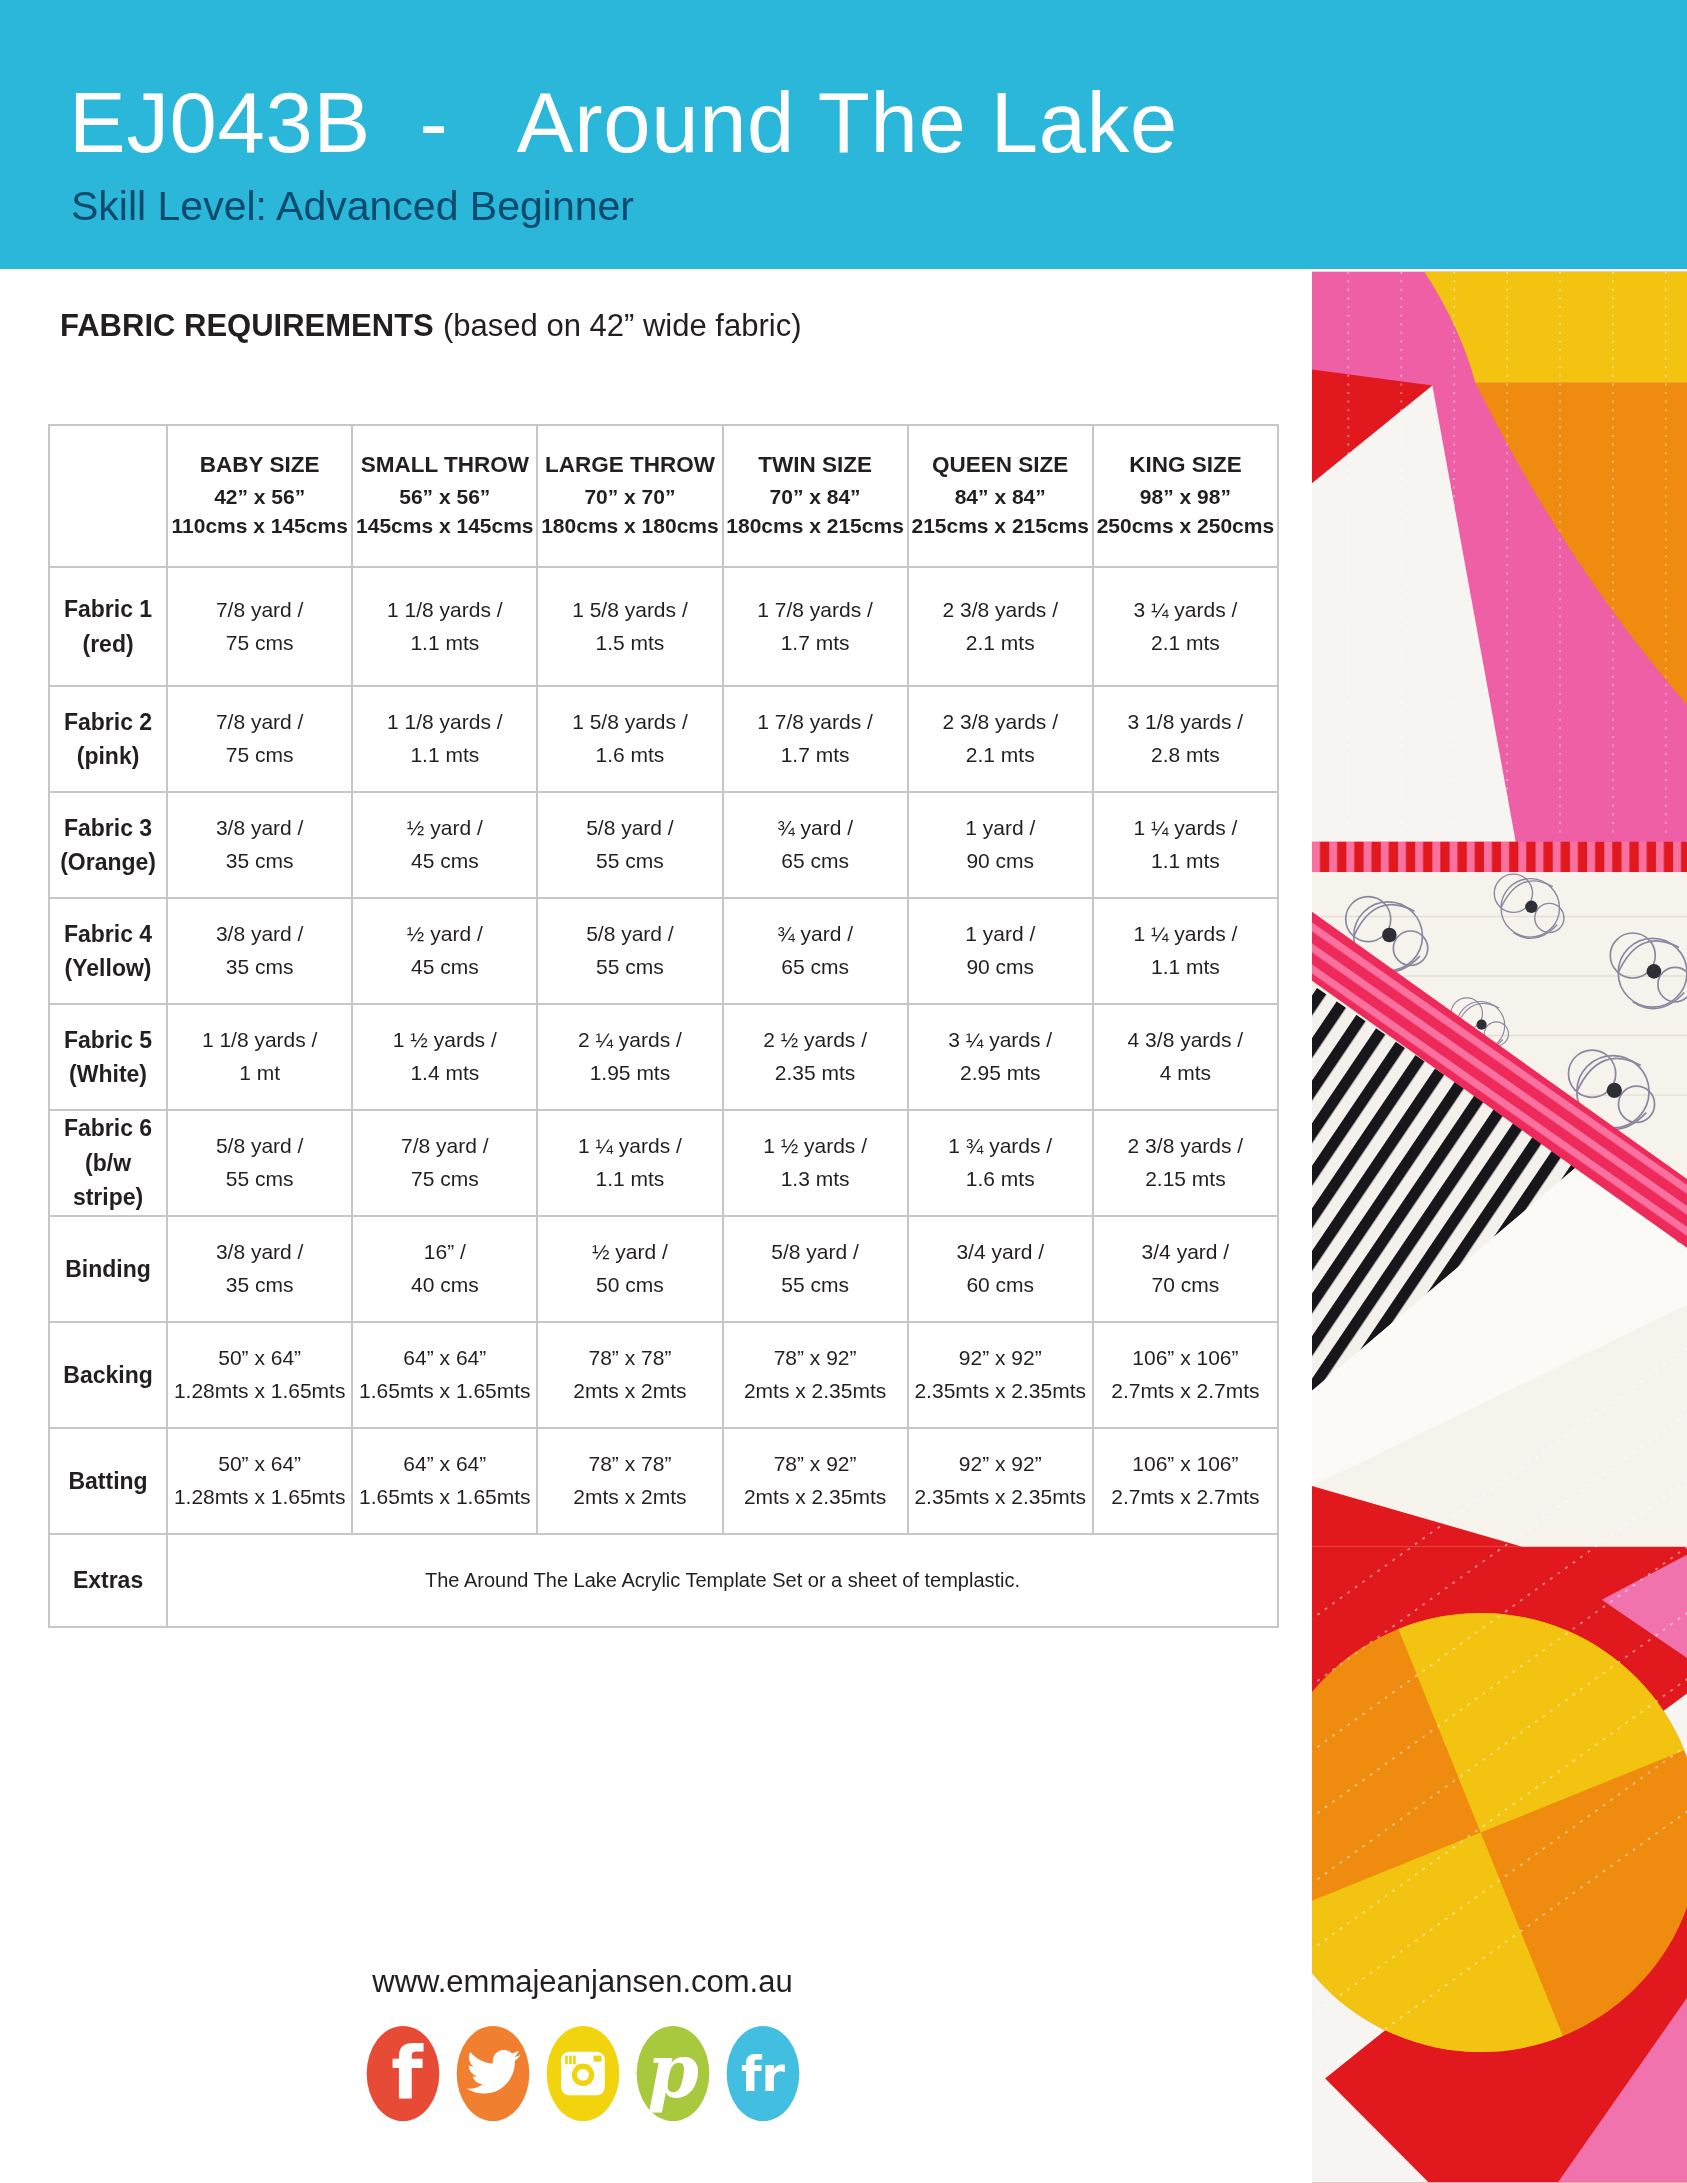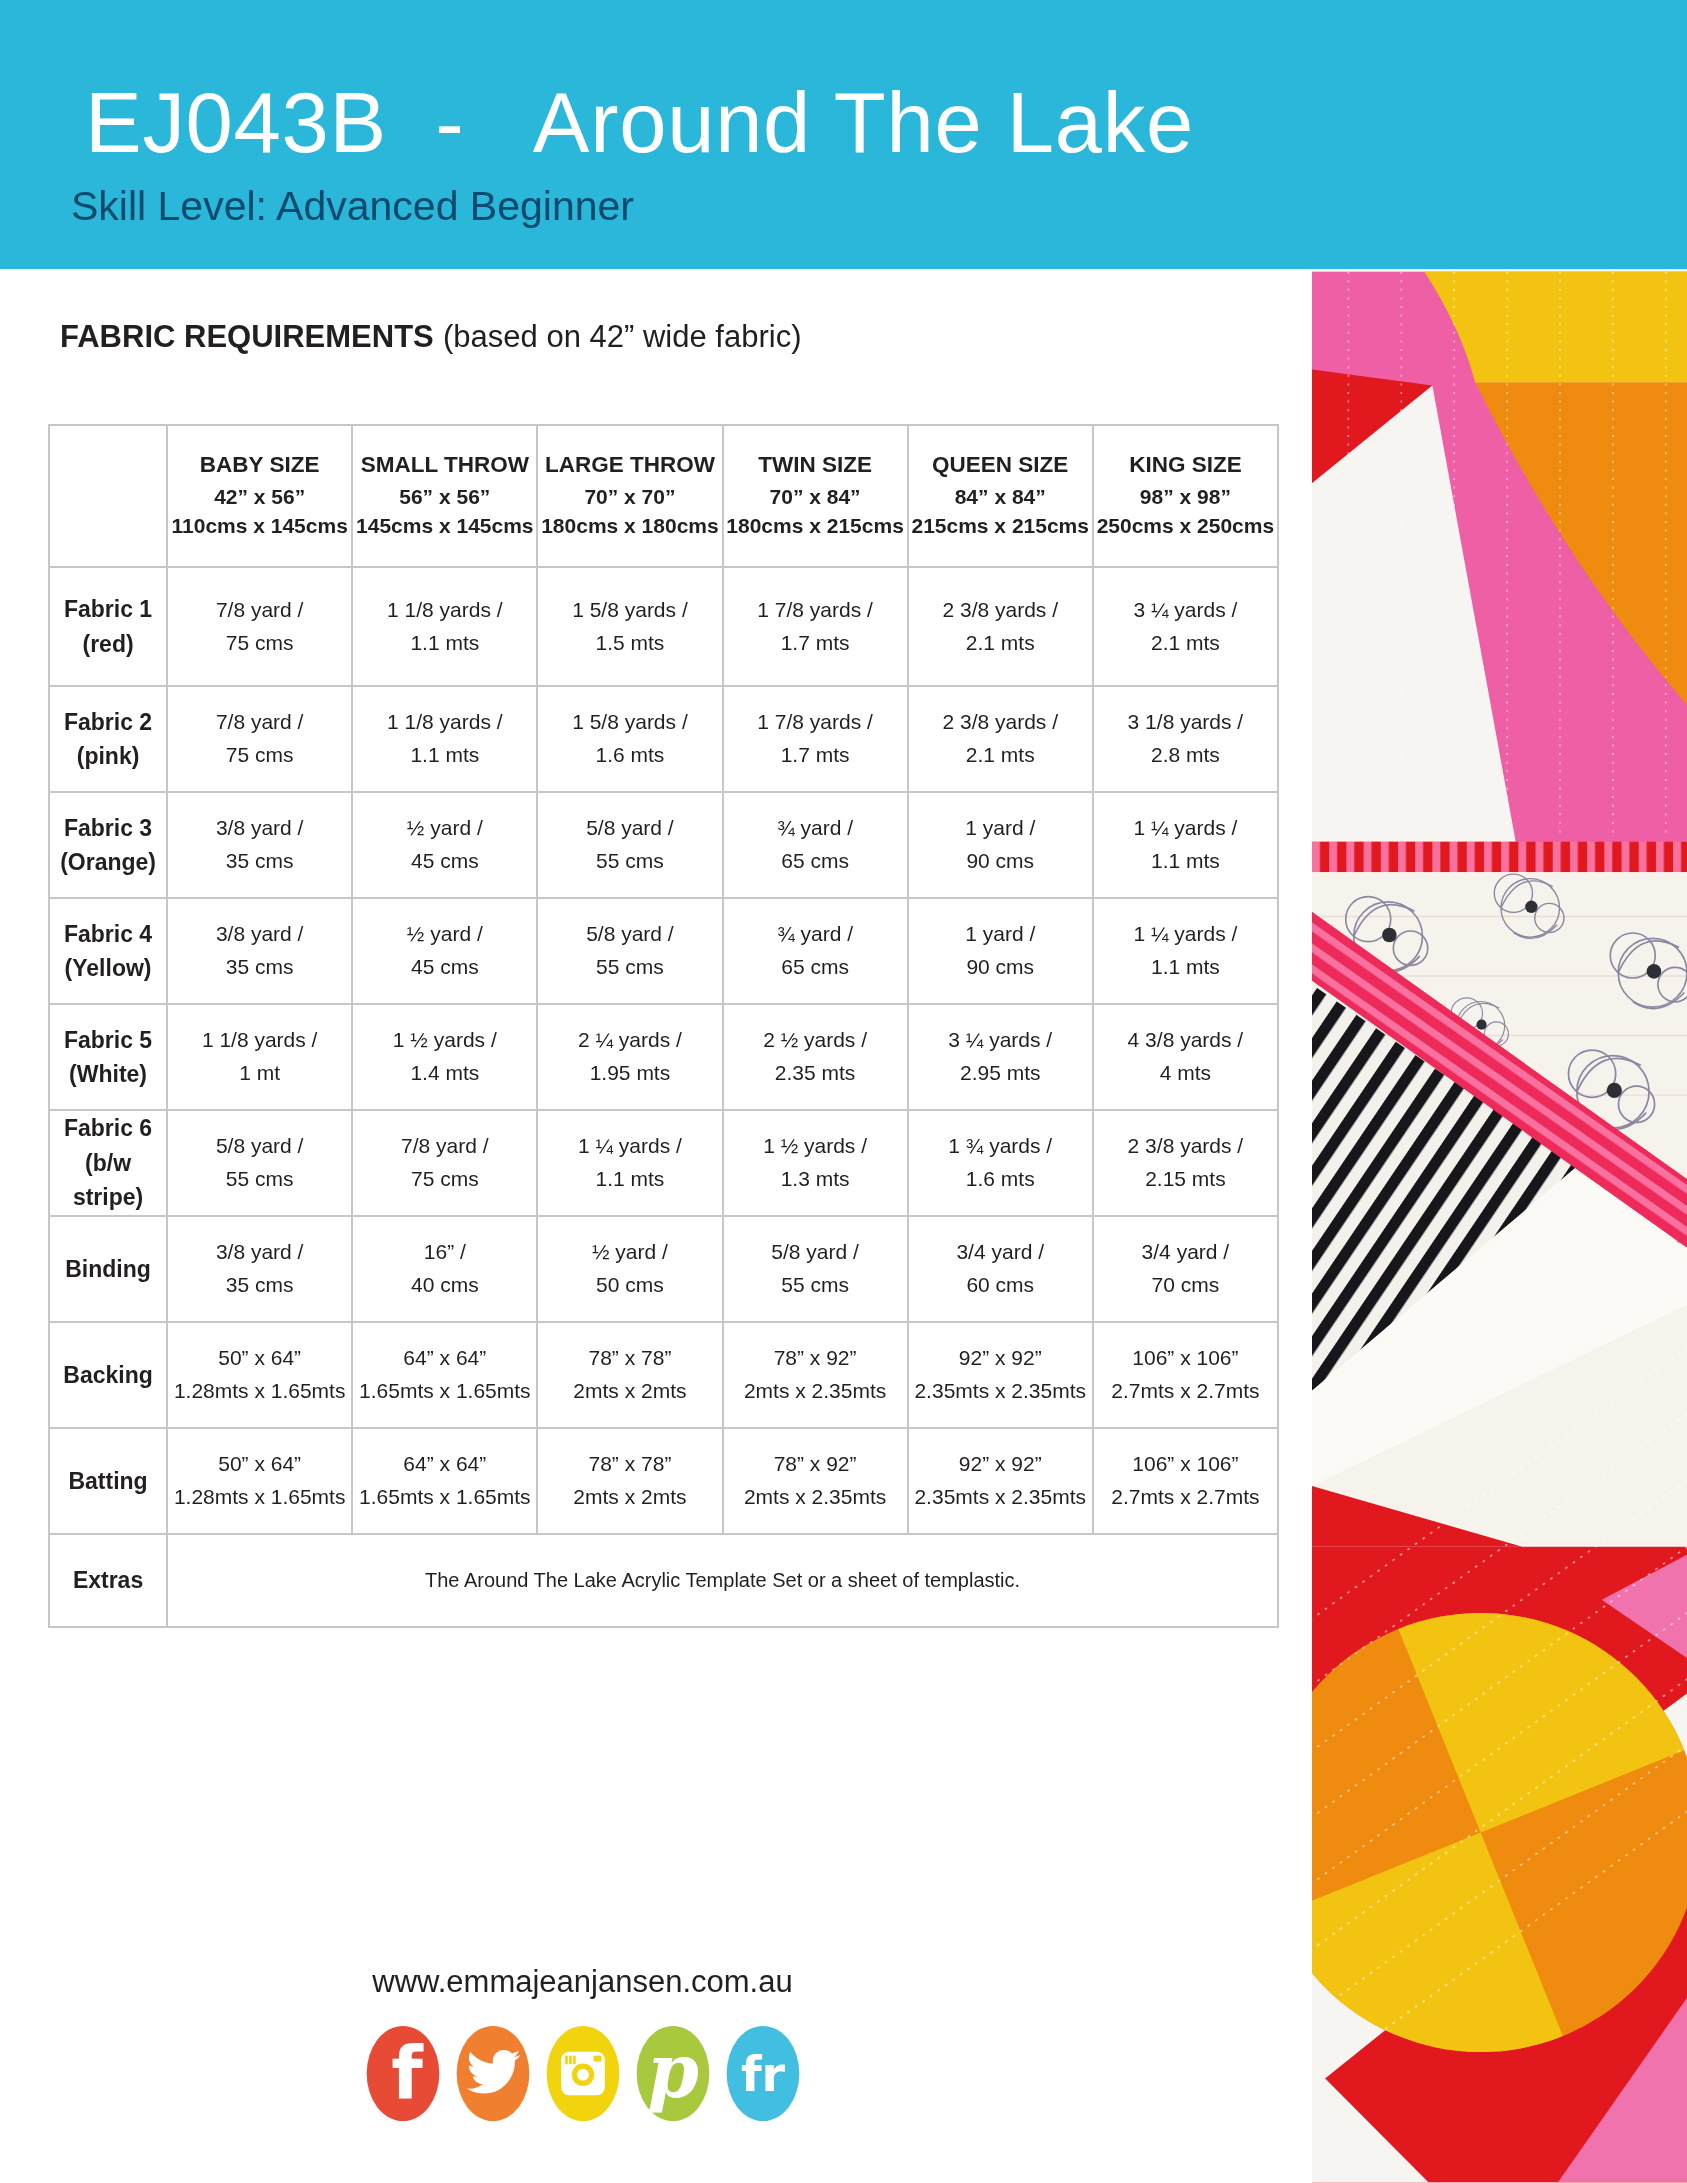--- a/index.html
+++ b/index.html
@@ -4,25 +4,25 @@
 <style>
   html,body{margin:0;padding:0;}
   body{
     width:1688px;height:2183px;position:relative;background:#ffffff;
     font-family:"Liberation Sans",sans-serif;color:#231f20;overflow:hidden;
   }
   
   .banner{position:absolute;left:0;top:0;width:1688px;height:269px;background:#2ab7d9;}
   .banner .title{
     position:absolute;left:69px;top:74px;font-size:85px;color:#ffffff;
-    white-space:pre;letter-spacing:0.7px;margin-left:16px;
+    white-space:pre;letter-spacing:0.7px;
   }
   .banner .subtitle{position:absolute;left:71px;top:183px;font-size:41px;color:#0c4a6e;}
   
-  .section-heading{position:absolute;left:60px;top:319px;font-size:31px;}
+  .section-heading{position:absolute;left:60px;top:308px;font-size:31px;}
   .section-heading .bold{font-weight:bold;}
   .section-heading .note{margin-left:9.3px;}
   
   table.fabric{
     position:absolute;left:48px;top:424px;width:1231px;
     border-collapse:collapse;table-layout:fixed;background:#ffffff;
     border:2.6px solid #b7b5b9;
   }
   table.fabric th,table.fabric td{
     border:2px solid #c8c6ca;vertical-align:middle;text-align:center;

